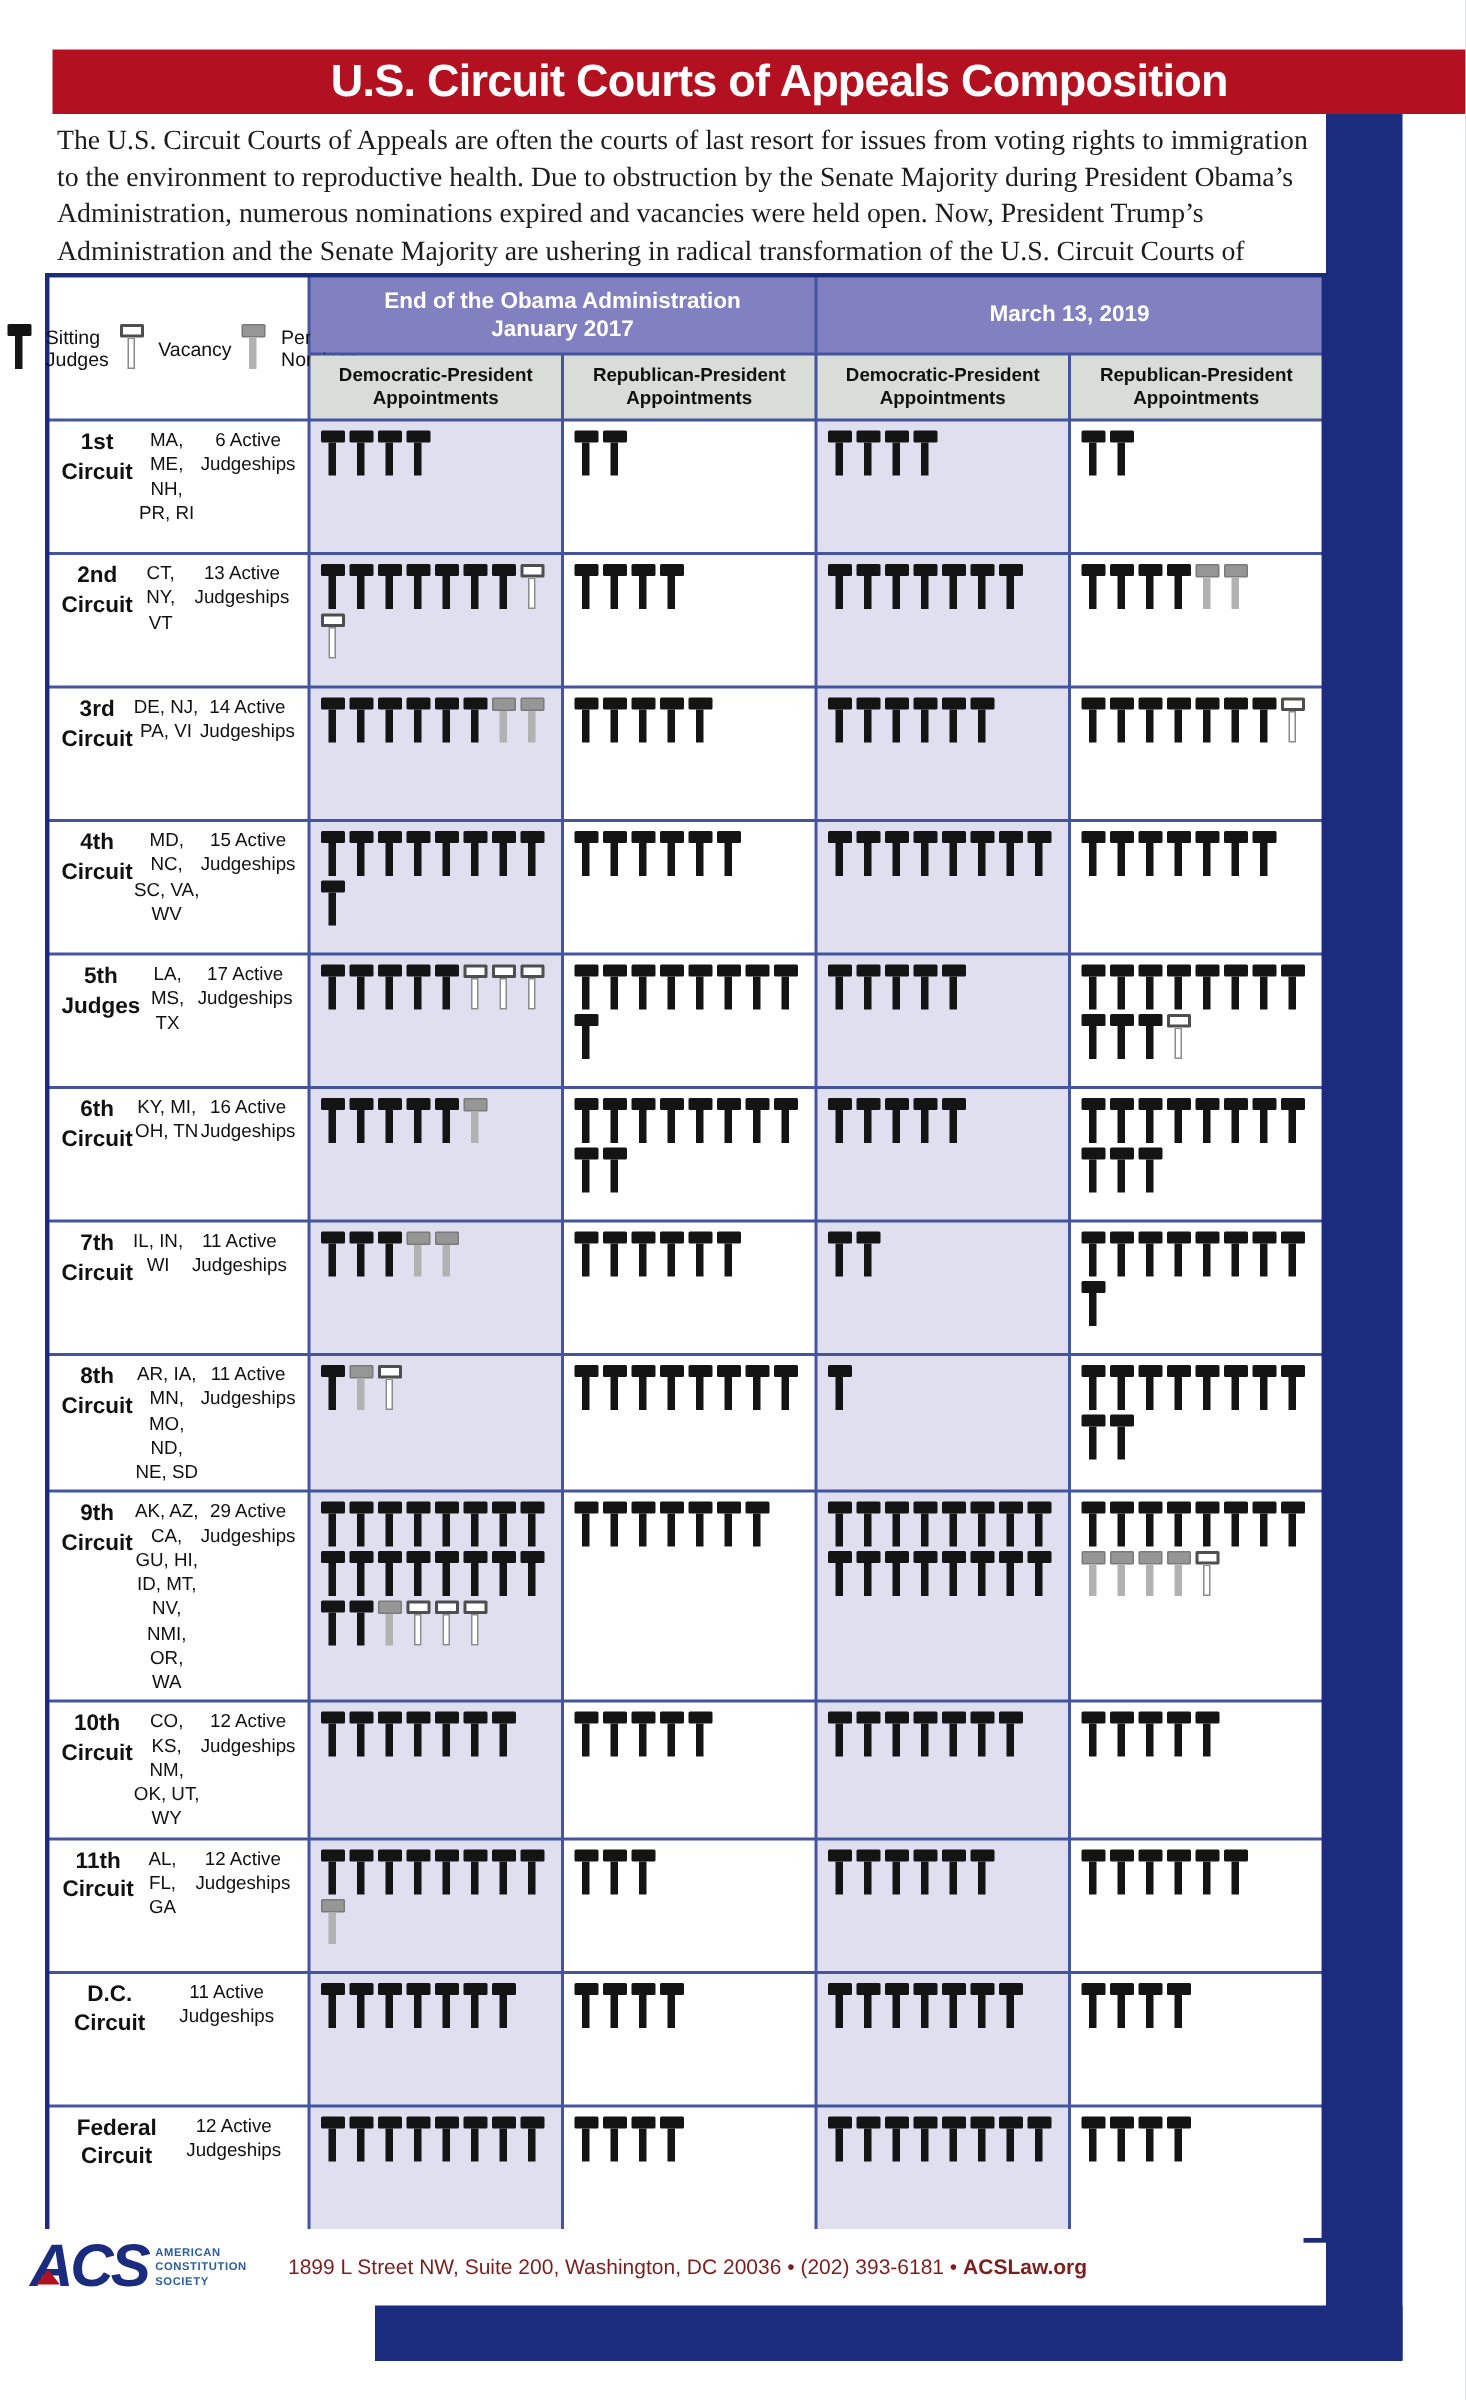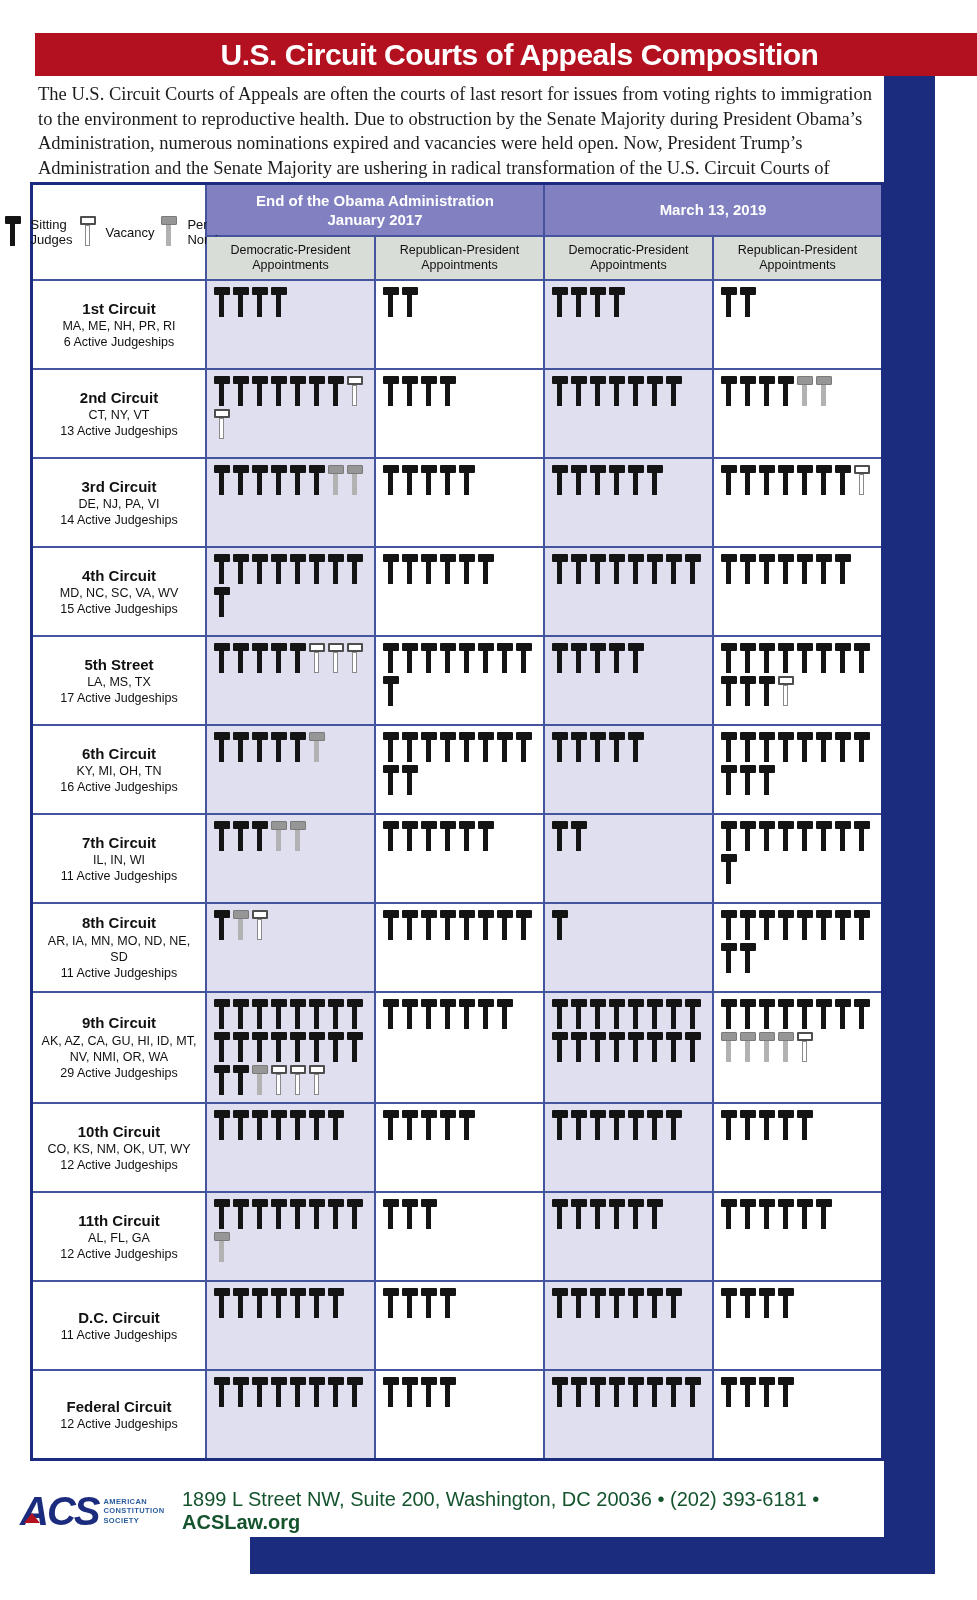--- a/index.html
+++ b/index.html
@@ -23,22 +23,22 @@
   .tablegrid{position:absolute;left:30px;top:182px;width:854px;box-sizing:border-box;
              border:3px solid var(--navy,#1b2b7e);background:var(--grid-blue,#44549f);
              display:grid;grid-template-columns:172px repeat(4,1fr);
              grid-template-rows:50px 42px;grid-auto-rows:minmax(87px,auto);gap:2px;}
   .cell{background:#fff;box-sizing:border-box;}
   .legendbox{grid-row:1/3;display:flex;justify-content:center;gap:7px;padding:6px 8px 6px 14px;}
   .legend-item{display:flex;align-items:center;gap:7px;font-size:13px;color:#101010;}
   .ghead{background:var(--header-purple,#8181c1);color:#fff;font-weight:bold;font-size:15px;
          text-align:center;display:flex;flex-direction:column;justify-content:center;line-height:1.3;}
   .shead{background:var(--subheader-gray,#d9ddd7);color:#101010;font-size:12.5px;line-height:1.2;
-         display:flex;align-items:center;justify-content:center;text-align:center;padding:2px 14px;}
-  .rowlabel{display:flex;flex-direction:column;justify-content:center;text-align:center;padding:4px 8px;line-height:1.3;}
+         display:flex;align-items:center;justify-content:center;text-align:center;padding:2px 14px;font-weight:bold;}
+  .rowlabel{display:flex;justify-content:center;text-align:center;padding:4px 8px;line-height:1.3;}
   .cname{font-weight:bold;font-size:15px;}
   .cstates,.cjudge{font-size:12.5px;}
   .data{display:flex;flex-wrap:wrap;align-content:flex-start;padding:6px 4px 4px 7px;}
   .data.dem{background:var(--dem-lavender,#dfdfef);}
   .data.rep{background:#fff;}
 
   
   .gavel{position:relative;display:inline-block;width:16px;height:30px;margin:0 3px 3px 0;flex:0 0 auto;}
   .gavel::before{content:"";position:absolute;top:0;left:0;width:16px;height:8px;
                  background:var(--sitting-black,#141414);border-radius:1px;box-sizing:border-box;}
@@ -52,21 +52,21 @@
   
   .footer{position:absolute;left:20px;top:1486px;width:849px;height:50px;background:#fff;
           display:flex;align-items:center;}
   .acs-logo{display:flex;align-items:center;gap:5px;width:158px;flex:0 0 auto;}
   .acs-mark{position:relative;font-size:40px;font-weight:bold;font-style:italic;
             color:var(--navy,#1b2b7e);line-height:.9;letter-spacing:-2px;}
   .acs-mark .red-tri{position:absolute;left:4px;bottom:6px;width:0;height:0;
             border-left:8px solid transparent;border-right:8px solid transparent;
             border-bottom:10px solid var(--banner-red,#b41120);}
   .acs-caption{font-size:7.5px;line-height:1.25;color:#2a5d9e;letter-spacing:.4px;font-weight:bold;}
-  .address{font-size:20px;color:#14532d;margin-left:4px;}
+  .address{font-size:14px;color:#7f1d1d;margin-left:14px;}
   .address .site{font-weight:bold;}
 </style>
 </head>
 <body>
 
 <div class="page">
 
   <div class="navy-right"></div>
   <div class="navy-bottom"></div>
 
@@ -251,21 +251,21 @@
         <span class="gavel sitting"></span>
         <span class="gavel sitting"></span>
         <span class="gavel sitting"></span>
         <span class="gavel sitting"></span>
         <span class="gavel sitting"></span>
         <span class="gavel sitting"></span>
         <span class="gavel sitting"></span>
       </div>
 
     <div class="cell rowlabel">
-      <div class="cname">5th Street</div>
+      <div class="cname">5th Judges</div>
       <div class="cstates">LA, MS, TX</div>
       <div class="cjudge">17 Active Judgeships</div>
     </div>
     <div class="cell data dem">
         <span class="gavel sitting"></span>
         <span class="gavel sitting"></span>
         <span class="gavel sitting"></span>
         <span class="gavel sitting"></span>
         <span class="gavel sitting"></span>
         <span class="gavel vacancy"></span>

